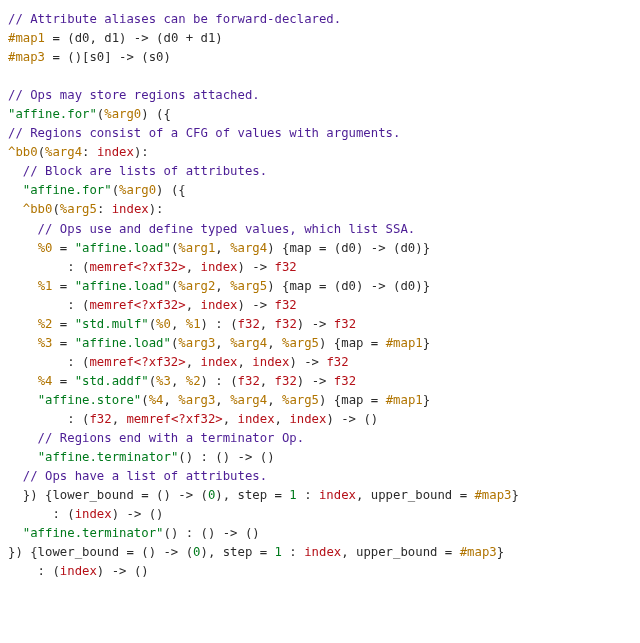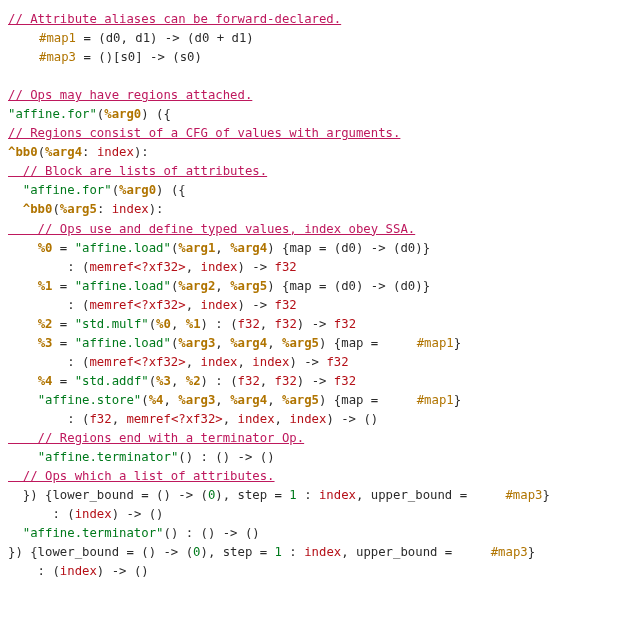--- a/index.html
+++ b/index.html
@@ -7,52 +7,52 @@
     background:#fff;
     font-family:ui-monospace,SFMono-Regular,Menlo,Consolas,"Liberation Mono",monospace;
     font-size:12.3px;
     line-height:1.55;
     color:#2b2b2b;
     padding:10px 8px 12px 8px;
     width:640px;
     box-sizing:border-box;
   }
   pre{margin:0;white-space:pre;}
-  .cmt{color:#be185d;text-decoration:underline;}
+  .cmt{color:#4c1d95;}
   .str{color:#007a1c;}
-  .kprp{color:#b07400;margin-left:31px;}   
-  .ssa{color:#b07400;font-weight:bold;}    
+  .kprp{color:#b07400;}   
+  .ssa{color:#b07400;}    
   .typ{color:#b51018;}    
   .num{color:#007a1c;}    
 </style>
 </head>
 <body>
 
 <pre><span class="cmt">// Attribute aliases can be forward-declared.</span>
 <span class="kprp">#map1</span><span> = (d0, d1) -&gt; (d0 + d1)</span>
 <span class="kprp">#map3</span><span> = ()[s0] -&gt; (s0)</span>
 
-<span class="cmt">// Ops may have regions attached.</span>
+<span class="cmt">// Ops may store regions attached.</span>
 <span class="str">"affine.for"</span><span>(</span><span class="ssa">%arg0</span><span>) ({</span>
 <span class="cmt">// Regions consist of a CFG of values with arguments.</span>
 <span class="ssa">^bb0</span><span>(</span><span class="ssa">%arg4</span><span>: </span><span class="typ">index</span><span>):</span>
 <span class="cmt">  // Block are lists of attributes.</span>
 <span>  </span><span class="str">"affine.for"</span><span>(</span><span class="ssa">%arg0</span><span>) ({</span>
 <span>  </span><span class="ssa">^bb0</span><span>(</span><span class="ssa">%arg5</span><span>: </span><span class="typ">index</span><span>):</span>
-<span class="cmt">    // Ops use and define typed values, index obey SSA.</span>
+<span class="cmt">    // Ops use and define typed values, which list SSA.</span>
 <span>    </span><span class="ssa">%0</span><span> = </span><span class="str">"affine.load"</span><span>(</span><span class="ssa">%arg1</span><span>, </span><span class="ssa">%arg4</span><span>) {map = (d0) -&gt; (d0)}</span>
 <span>        : (</span><span class="typ">memref&lt;?xf32&gt;</span><span>, </span><span class="typ">index</span><span>) -&gt; </span><span class="typ">f32</span>
 <span>    </span><span class="ssa">%1</span><span> = </span><span class="str">"affine.load"</span><span>(</span><span class="ssa">%arg2</span><span>, </span><span class="ssa">%arg5</span><span>) {map = (d0) -&gt; (d0)}</span>
 <span>        : (</span><span class="typ">memref&lt;?xf32&gt;</span><span>, </span><span class="typ">index</span><span>) -&gt; </span><span class="typ">f32</span>
 <span>    </span><span class="ssa">%2</span><span> = </span><span class="str">"std.mulf"</span><span>(</span><span class="ssa">%0</span><span>, </span><span class="ssa">%1</span><span>) : (</span><span class="typ">f32</span><span>, </span><span class="typ">f32</span><span>) -&gt; </span><span class="typ">f32</span>
 <span>    </span><span class="ssa">%3</span><span> = </span><span class="str">"affine.load"</span><span>(</span><span class="ssa">%arg3</span><span>, </span><span class="ssa">%arg4</span><span>, </span><span class="ssa">%arg5</span><span>) {map = </span><span class="kprp">#map1</span><span>}</span>
 <span>        : (</span><span class="typ">memref&lt;?xf32&gt;</span><span>, </span><span class="typ">index</span><span>, </span><span class="typ">index</span><span>) -&gt; </span><span class="typ">f32</span>
 <span>    </span><span class="ssa">%4</span><span> = </span><span class="str">"std.addf"</span><span>(</span><span class="ssa">%3</span><span>, </span><span class="ssa">%2</span><span>) : (</span><span class="typ">f32</span><span>, </span><span class="typ">f32</span><span>) -&gt; </span><span class="typ">f32</span>
 <span>    </span><span class="str">"affine.store"</span><span>(</span><span class="ssa">%4</span><span>, </span><span class="ssa">%arg3</span><span>, </span><span class="ssa">%arg4</span><span>, </span><span class="ssa">%arg5</span><span>) {map = </span><span class="kprp">#map1</span><span>}</span>
 <span>        : (</span><span class="typ">f32</span><span>, </span><span class="typ">memref&lt;?xf32&gt;</span><span>, </span><span class="typ">index</span><span>, </span><span class="typ">index</span><span>) -&gt; ()</span>
 <span class="cmt">    // Regions end with a terminator Op.</span>
 <span>    </span><span class="str">"affine.terminator"</span><span>() : () -&gt; ()</span>
-<span class="cmt">  // Ops which a list of attributes.</span>
+<span class="cmt">  // Ops have a list of attributes.</span>
 <span>  }) {lower_bound = () -&gt; (</span><span class="num">0</span><span>), step = </span><span class="num">1</span><span> : </span><span class="typ">index</span><span>, upper_bound = </span><span class="kprp">#map3</span><span>}</span>
 <span>      : (</span><span class="typ">index</span><span>) -&gt; ()</span>
 <span>  </span><span class="str">"affine.terminator"</span><span>() : () -&gt; ()</span>
 <span>}) {lower_bound = () -&gt; (</span><span class="num">0</span><span>), step = </span><span class="num">1</span><span> : </span><span class="typ">index</span><span>, upper_bound = </span><span class="kprp">#map3</span><span>}</span>
 <span>    : (</span><span class="typ">index</span><span>) -&gt; ()</span></pre>
 
 </body></html>

